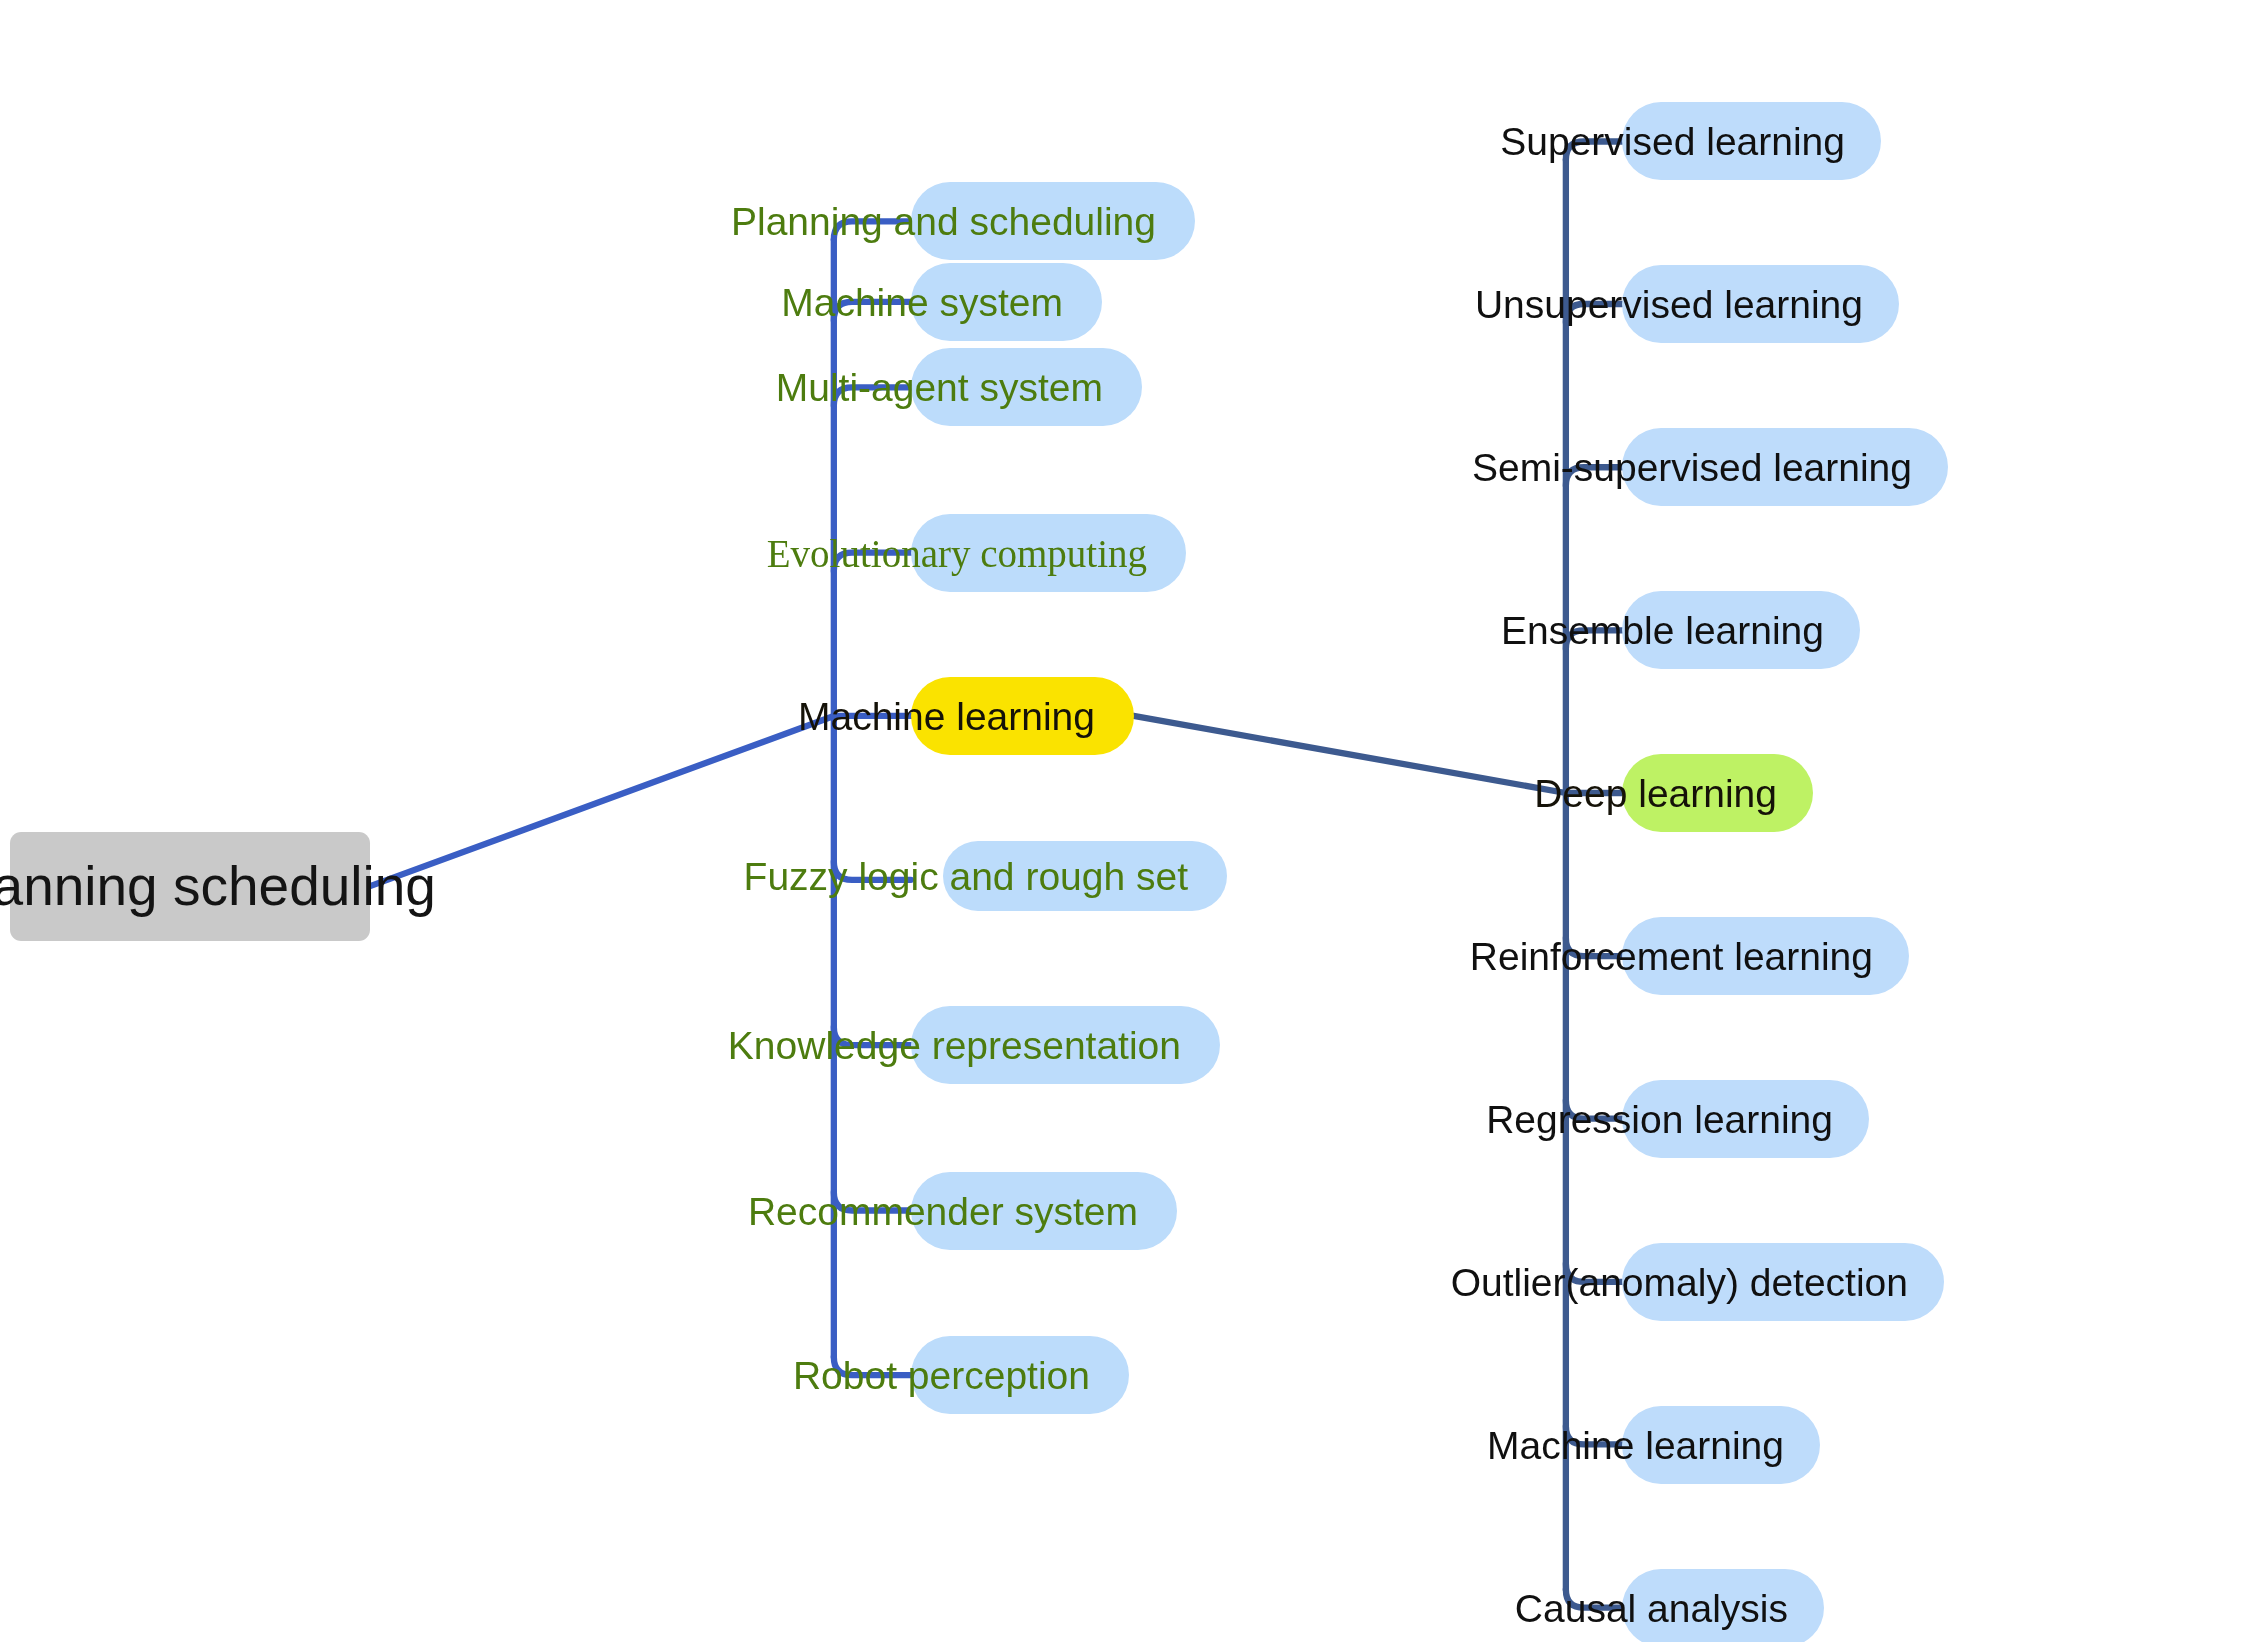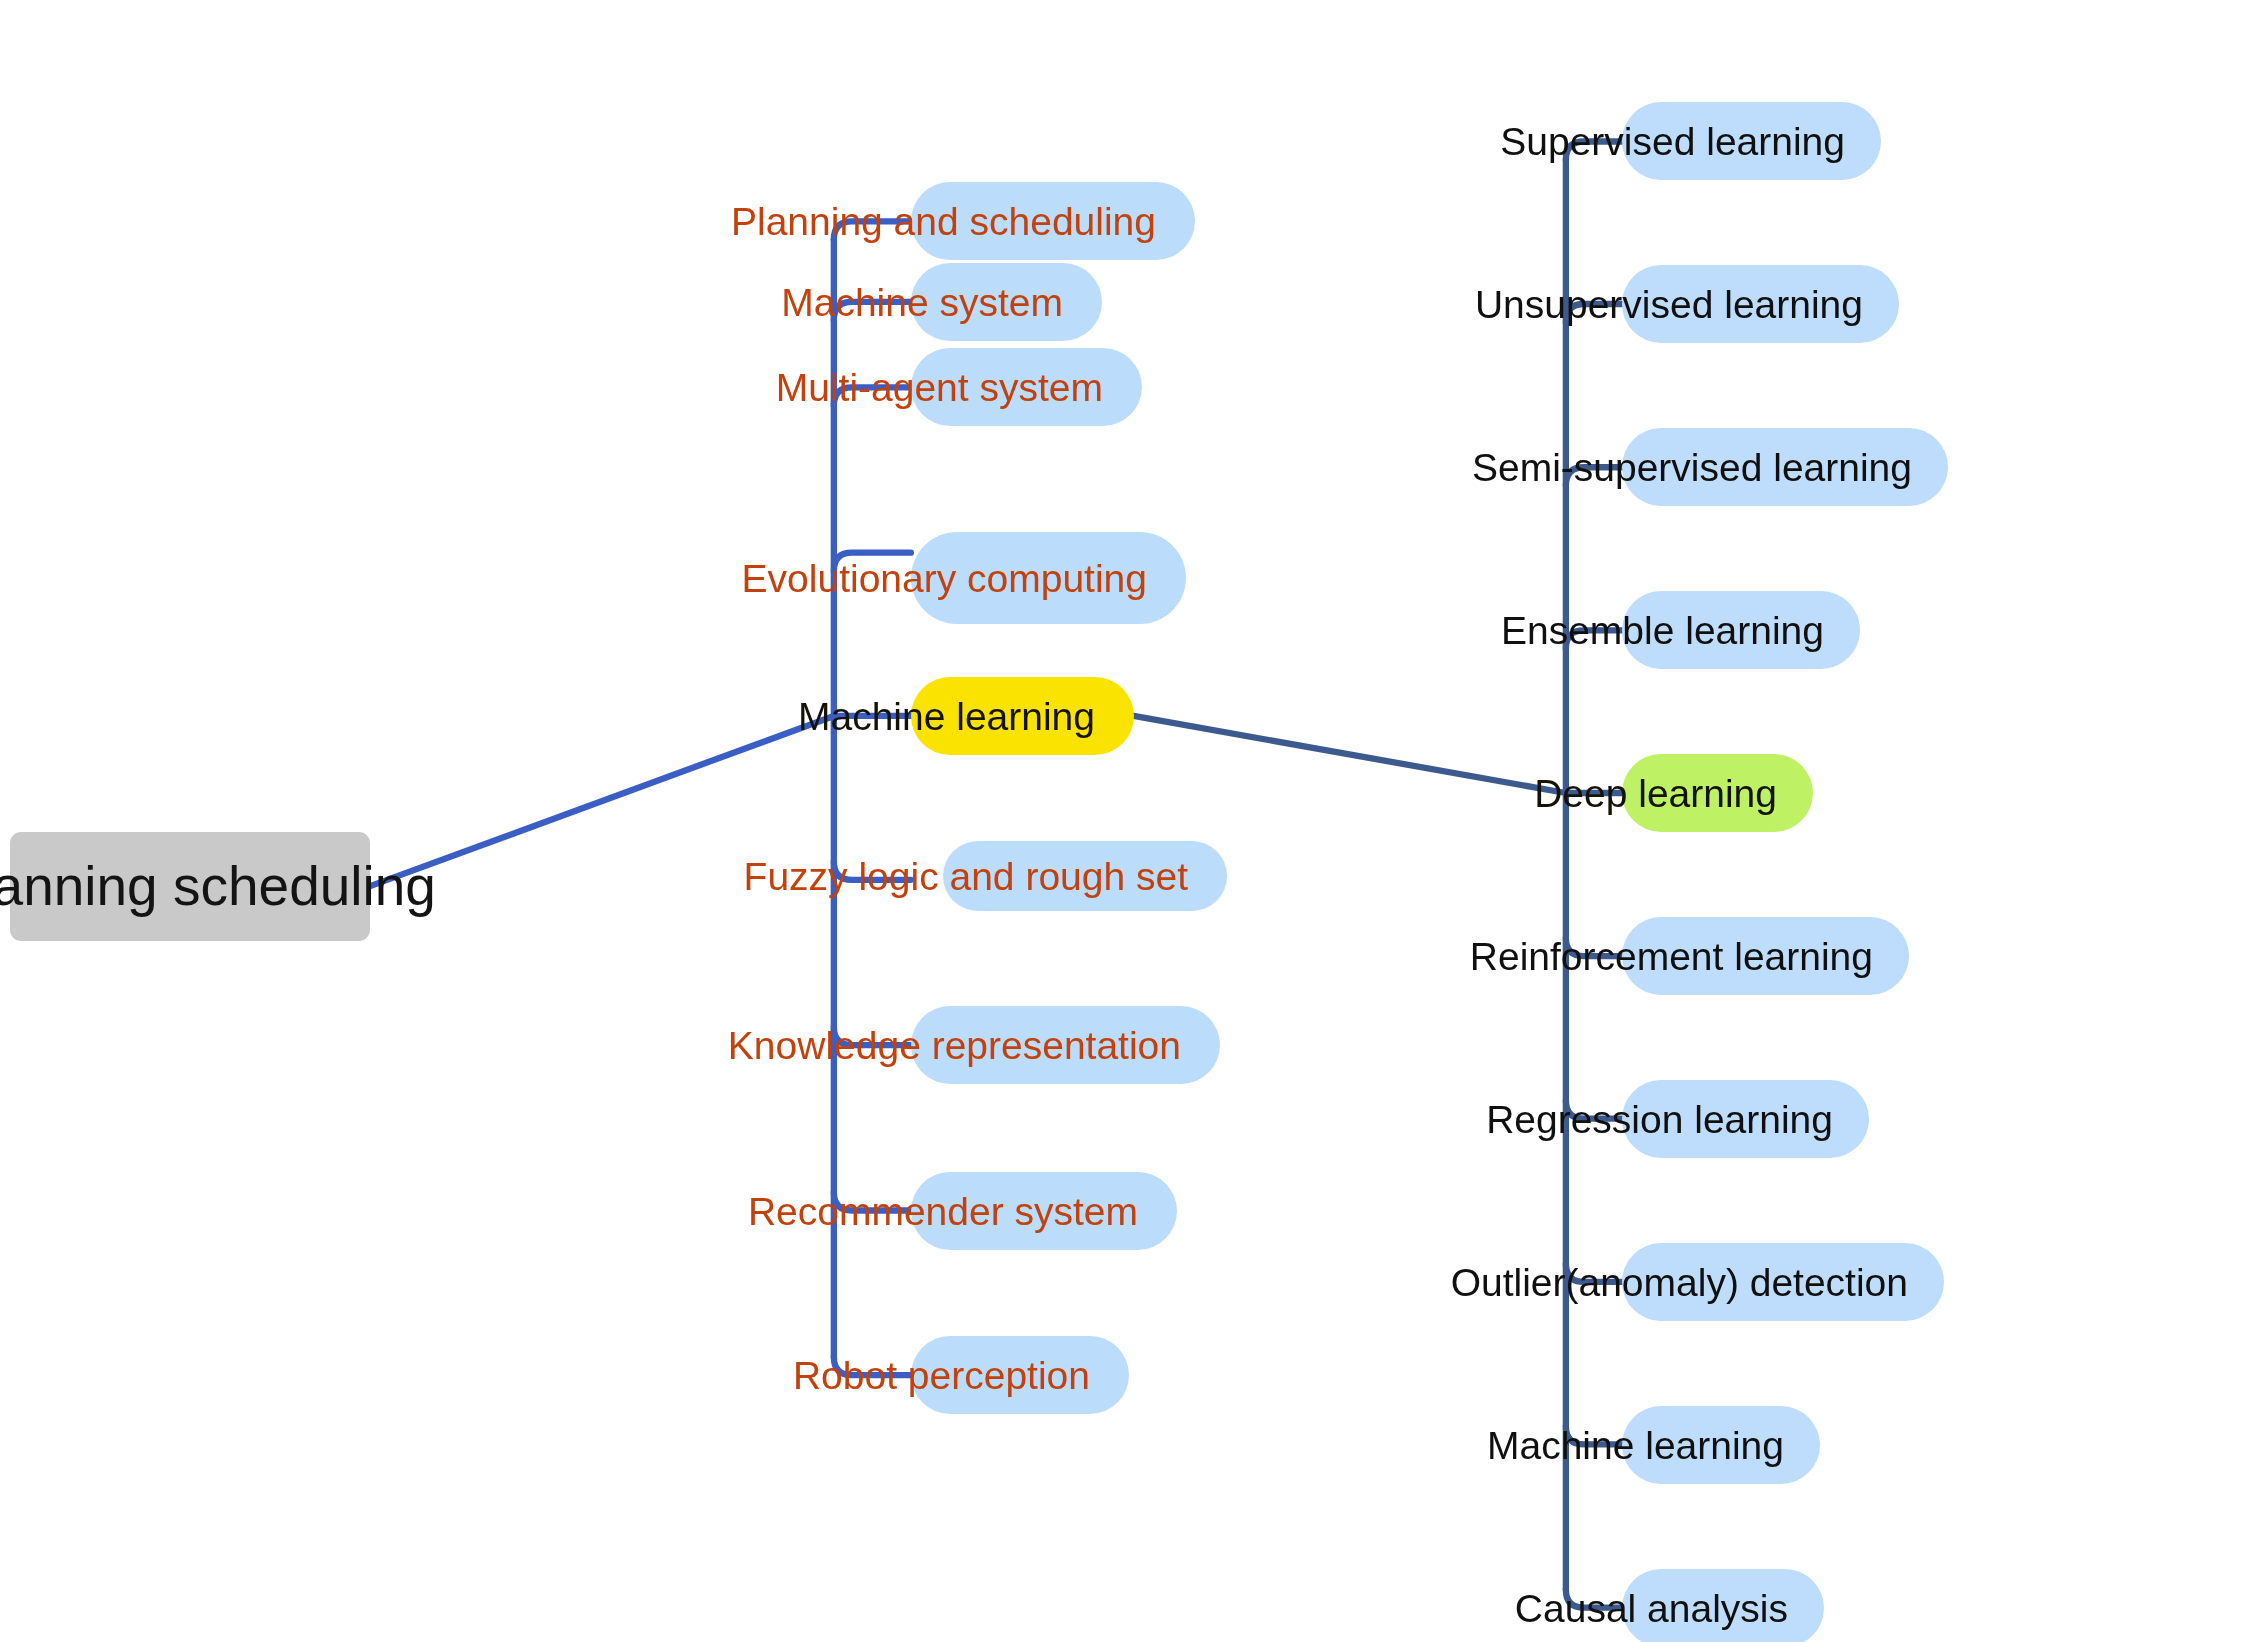--- a/index.html
+++ b/index.html
@@ -41,21 +41,21 @@
     color: #141414;
     font-size: 55px;
     font-weight: 400;
     justify-content: center;
     padding: 0 21px;
   }
   
   .node.l1 {
     background: #bcdcfb;
     border-radius: 700px;
-    color: #c2410c;
+    color: #4d7c0f;
     font-size: 39px;
     padding-left: 43px;
     padding-right: 39px;
   }
   .node.l1.hl {
     background: #fae300;
     color: #151208;
   }
   
   .node.l2 {
@@ -109,21 +109,21 @@
   <div id="l1-host">
       <div class="node l1" style="left: 911px; top: 182px; width: 284px; height: 78px;">
         <span>Planning and scheduling</span>
       </div>
       <div class="node l1" style="left: 911px; top: 263px; width: 191px; height: 78px;">
         <span>Machine system</span>
       </div>
       <div class="node l1" style="left: 911px; top: 348px; width: 231px; height: 78px;">
         <span>Multi-agent system</span>
       </div>
-      <div class="node l1" style="left: 911px; top: 532px; width: 275px; height: 92px;">
+      <div class="node l1" style="left: 911px; top: 514px; width: 275px; height: 78px; font-family: Liberation Serif, serif;">
         <span>Evolutionary computing</span>
       </div>
       <div class="node l1 hl" style="left: 911px; top: 677px; width: 223px; height: 78px;">
         <span>Machine learning</span>
       </div>
       <div class="node l1" style="left: 943px; top: 841px; width: 284px; height: 70px;">
         <span>Fuzzy logic and rough set</span>
       </div>
       <div class="node l1" style="left: 911px; top: 1006px; width: 309px; height: 78px;">
         <span>Knowledge representation</span>

